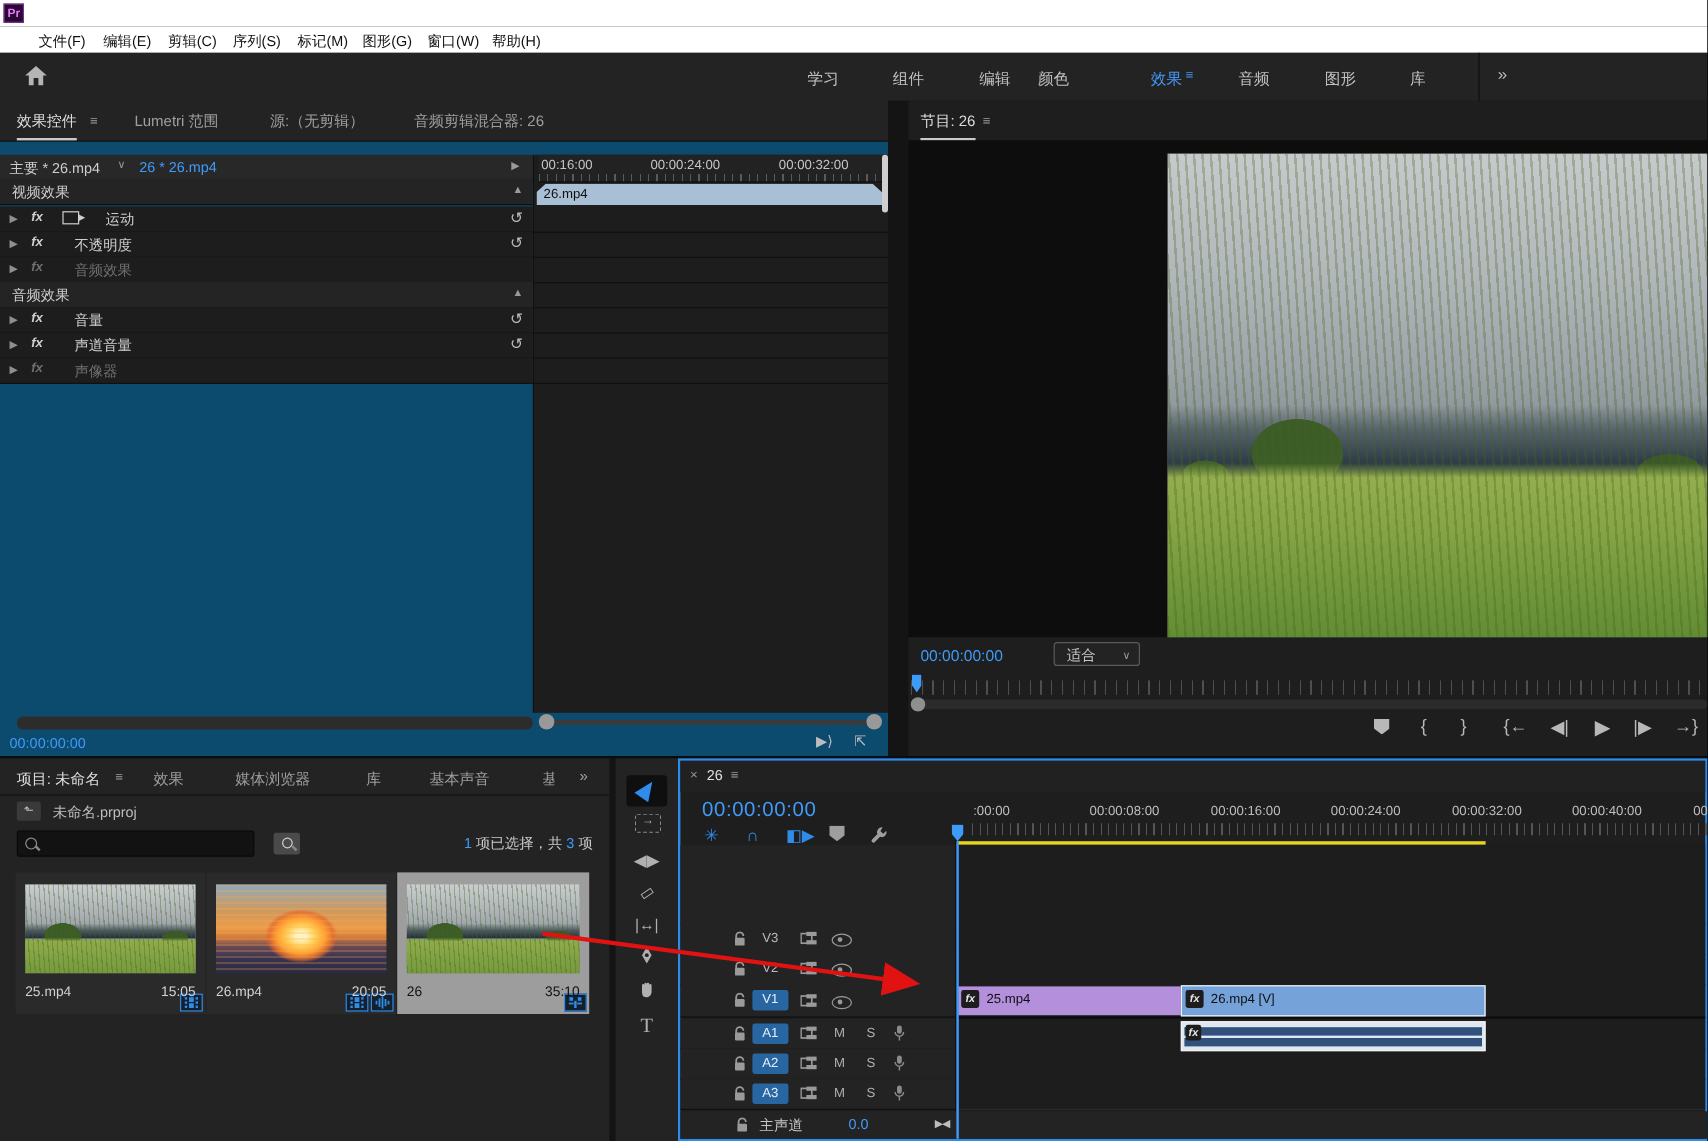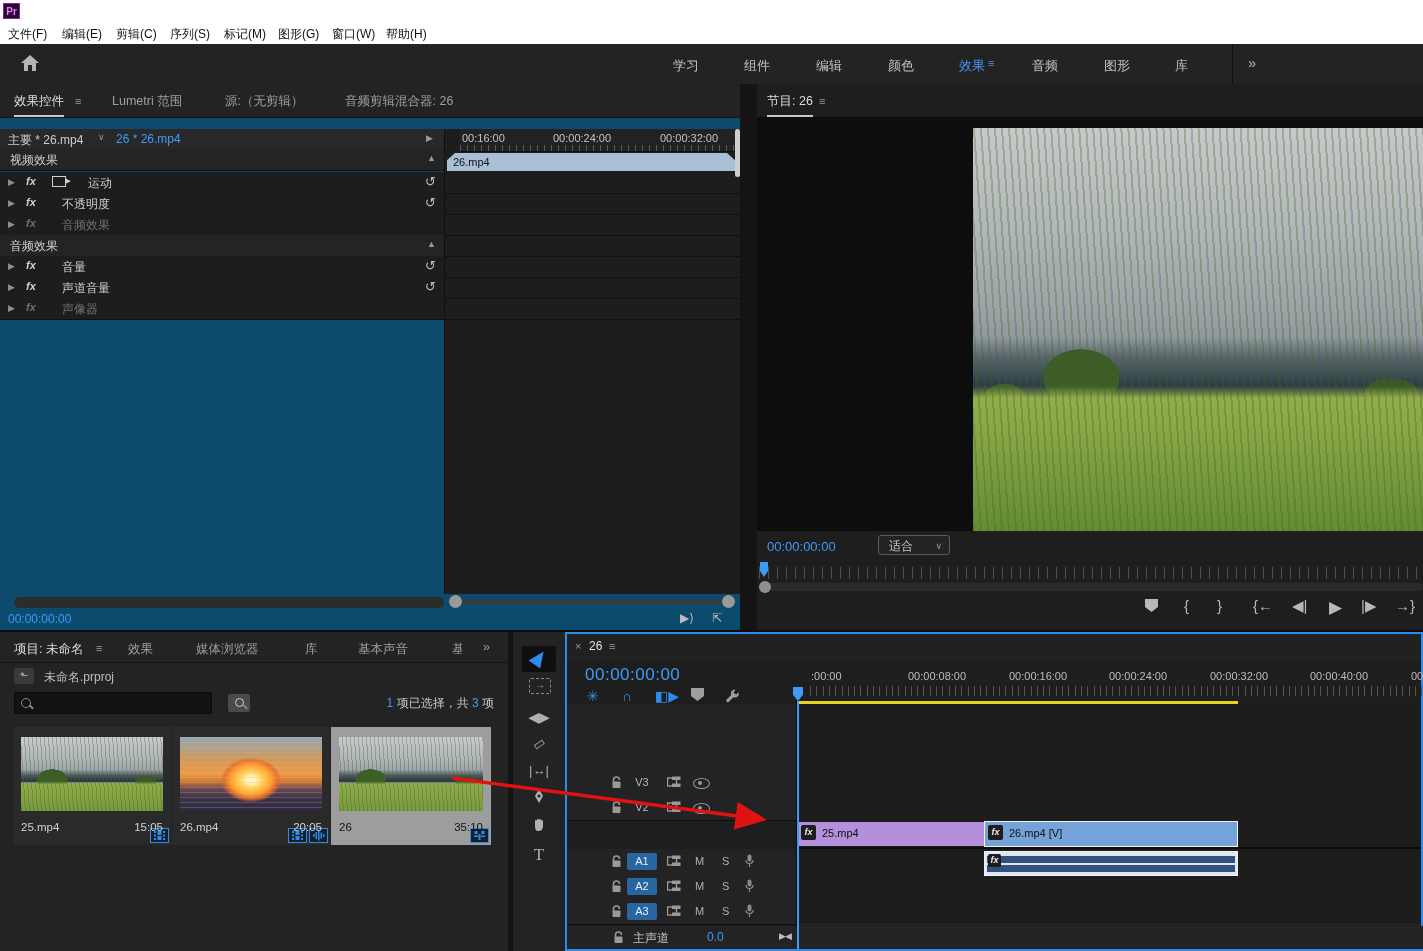--- a/index.html
+++ b/index.html
@@ -7,21 +7,21 @@
         font-family:"Liberation Sans","DejaVu Sans",sans-serif;color:#c8c8c8;font-size:12px;
         -webkit-font-smoothing:antialiased;}
   .abs{position:absolute;}
 
   
   #titlebar{left:0;top:0;width:1423px;height:22px;background:#ffffff;color:#111;}
   #pr-badge{left:3px;top:3px;width:17px;height:16px;background:#2a0634;color:#ea77ff;
             font-size:10px;font-weight:bold;text-align:center;line-height:16px;border:1px solid #7a2d8f;box-sizing:border-box;}
   #title-text{left:27px;top:4px;font-size:12px;white-space:nowrap;}
   #menubar{left:0;top:22px;width:1423px;height:22px;background:#ffffff;color:#111;}
-  .menu-item{position:absolute;top:4px;font-size:12px;}
+  .menu-item{position:absolute;top:4px;font-size:12px;margin-left:24px;}
 
   
   #wsbar{left:0;top:44px;width:1423px;height:40px;background:#232323;border-bottom:1px solid #0d0d0d;font-family:Liberation Mono, monospace;}
   .ws-tab{position:absolute;top:13px;color:#c0c0c0;font-size:13px;}
   .ws-tab.active{color:#4596f7;}
   .ws-menu{position:absolute;top:14px;color:#4596f7;font-size:11px;}
   #ws-divider{left:1232px;top:44px;width:1px;height:40px;background:#101010;}
   .chev2{color:#b5b5b5;font-size:14px;letter-spacing:-2px;}
 
   
@@ -29,21 +29,21 @@
   .ptab.active{color:#dedede;}
   .ptab.active::after{content:"";position:absolute;left:0;right:0;bottom:-7px;height:2px;background:#c9c9c9;}
   .pmenu{color:#9f9f9f;font-size:11px;}
 
   
   #fx-panel{left:0;top:84px;width:740px;height:546px;background:#0c4a6e;}
   #fx-tabbar{position:absolute;left:0;top:0;width:740px;height:33px;background:#232323;border-bottom:1px solid #141414;}
   #fx-clip-header{position:absolute;left:0;top:45px;width:444px;height:22px;background:#282828;border-bottom:1px solid #111;}
   #fx-vdiv{position:absolute;left:444px;top:45px;width:1px;height:465px;background:#101010;}
   #fx-right{position:absolute;left:445px;top:45px;width:295px;height:465px;background:#1d1d1d;}
-  #fx-mini-ruler{position:absolute;left:15px;top:0;width:295px;height:22px;background:#222;
+  #fx-mini-ruler{position:absolute;left:4px;top:0;width:295px;height:22px;background:#222;
       border-bottom:1px solid #111;text-align:center;}
   #fx-mini-ruler .ticks{position:absolute;left:0;bottom:0;width:295px;height:6px;
       background:repeating-linear-gradient(90deg,#5a5a5a 0 1px,transparent 1px 7px);}
   .mini-label{position:absolute;top:3px;font-size:11px;color:#c4c4c4;white-space:nowrap;}
   #fx-mini-clip{position:absolute;left:2px;top:24px;width:288px;height:18px;background:#a9bfd5;
       color:#101010;font-size:11px;line-height:18px;padding-left:6px;box-sizing:border-box;
       clip-path:polygon(8px 0,calc(100% - 8px) 0,100% 40%,100% 100%,0 100%,0 40%);}
   .fx-row{position:absolute;left:0;width:444px;height:21px;background:#1d1d1d;border-bottom:1px solid #101010;}
   .fx-row.section{background:#242424;}
   .fx-row .sec-title{position:absolute;left:10px;top:3px;color:#cfcfcf;}
@@ -206,21 +206,21 @@
     <span class="menu-item" style="left:386px">帮助(H)</span>
   </div>
 
   <div class="abs" id="wsbar">
     <svg class="abs" style="left:20px;top:10px" width="20" height="18" viewBox="0 0 20 18">
       <path d="M10 1 L19 9 H16 V17 H12 V11 H8 V17 H4 V9 H1 Z" fill="#b5b5b5"></path>
     </svg>
     <span class="ws-tab" style="left:673px">学习</span>
     <span class="ws-tab" style="left:744px">组件</span>
     <span class="ws-tab" style="left:816px">编辑</span>
-    <span class="ws-tab" style="left:888px">颜色</span>
+    <span class="ws-tab" style="left:865px">颜色</span>
     <span class="ws-tab active" style="left:959px">效果</span>
     <span class="ws-menu" style="left:988px">≡</span>
     <span class="ws-tab" style="left:1032px">音频</span>
     <span class="ws-tab" style="left:1104px">图形</span>
     <span class="ws-tab" style="left:1175px">库</span>
     <span class="ws-tab chev2" style="left:1248px;top:12px">»</span>
   </div>
   <div class="abs" id="ws-divider"></div>
 
   <div class="abs" id="fx-panel">
@@ -514,20 +514,33 @@
       <span class="tbadge">V2</span>
       <svg class="sync" viewBox="0 0 14 12">
           <rect x="0.5" y="2" width="9" height="8" fill="none" stroke="#9a9a9a" stroke-width="1.4"></rect>
           <rect x="5" y="0.5" width="8.5" height="3.5" fill="#9a9a9a"></rect>
           <rect x="5" y="7.5" width="8.5" height="3.5" fill="#9a9a9a"></rect>
         </svg>
       <span class="eye"></span>
     </div>
     <div class="trk-content" style="top:161px;height:25px"></div>
 
+    <div class="trk" style="top:186px;height:27px">
+      <svg class="lock" style="top:7px" width="11" height="13" viewBox="0 0 11 13">
+          <path d="M2.5 6 V4 a3 3 0 016 0" fill="none" stroke="#9a9a9a" stroke-width="1.5"></path>
+          <rect x="1.5" y="5.5" width="8" height="6.5" rx="1" fill="#9a9a9a"></rect>
+        </svg>
+      <span class="tbadge on" style="top:5px">V1</span>
+      <svg class="sync" style="top:8px" viewBox="0 0 14 12">
+          <rect x="0.5" y="2" width="9" height="8" fill="none" stroke="#9a9a9a" stroke-width="1.4"></rect>
+          <rect x="5" y="0.5" width="8.5" height="3.5" fill="#9a9a9a"></rect>
+          <rect x="5" y="7.5" width="8.5" height="3.5" fill="#9a9a9a"></rect>
+        </svg>
+      <span class="eye" style="top:10px"></span>
+    </div>
     <div class="trk-content" style="top:186px;height:27px;border-bottom:2px solid #0c0c0c"></div>
 
     <div class="trk" style="top:215px;height:25px">
       <svg class="lock" style="top:6px" width="11" height="13" viewBox="0 0 11 13">
           <path d="M2.5 6 V4 a3 3 0 016 0" fill="none" stroke="#9a9a9a" stroke-width="1.5"></path>
           <rect x="1.5" y="5.5" width="8" height="6.5" rx="1" fill="#9a9a9a"></rect>
         </svg>
       <span class="tbadge on">A1</span>
       <svg class="sync" viewBox="0 0 14 12">
           <rect x="0.5" y="2" width="9" height="8" fill="none" stroke="#9a9a9a" stroke-width="1.4"></rect>

